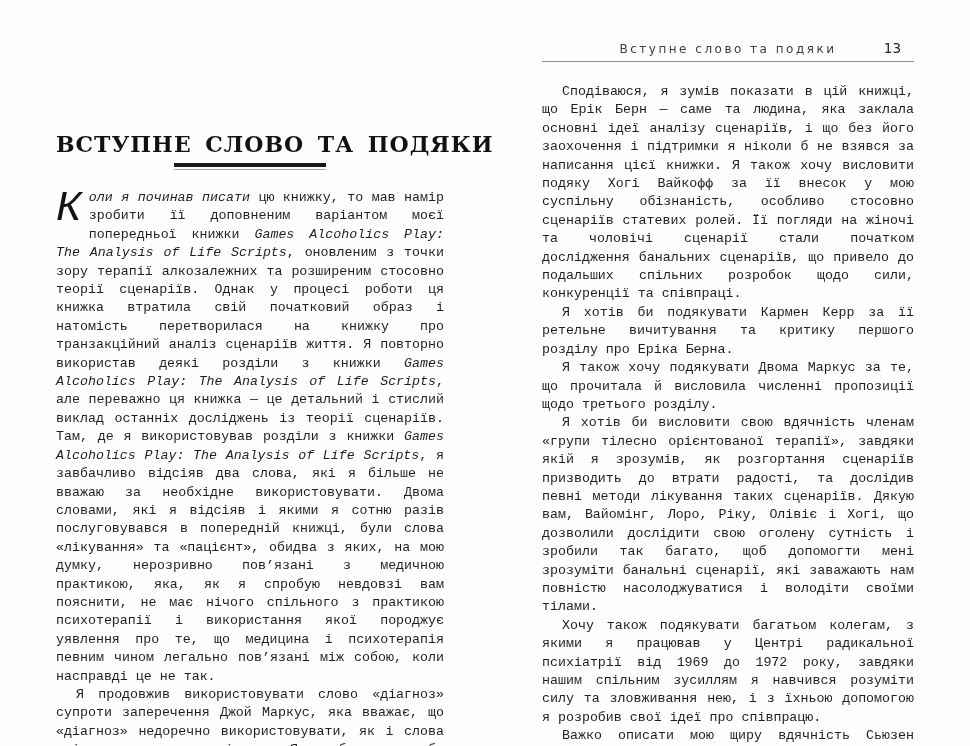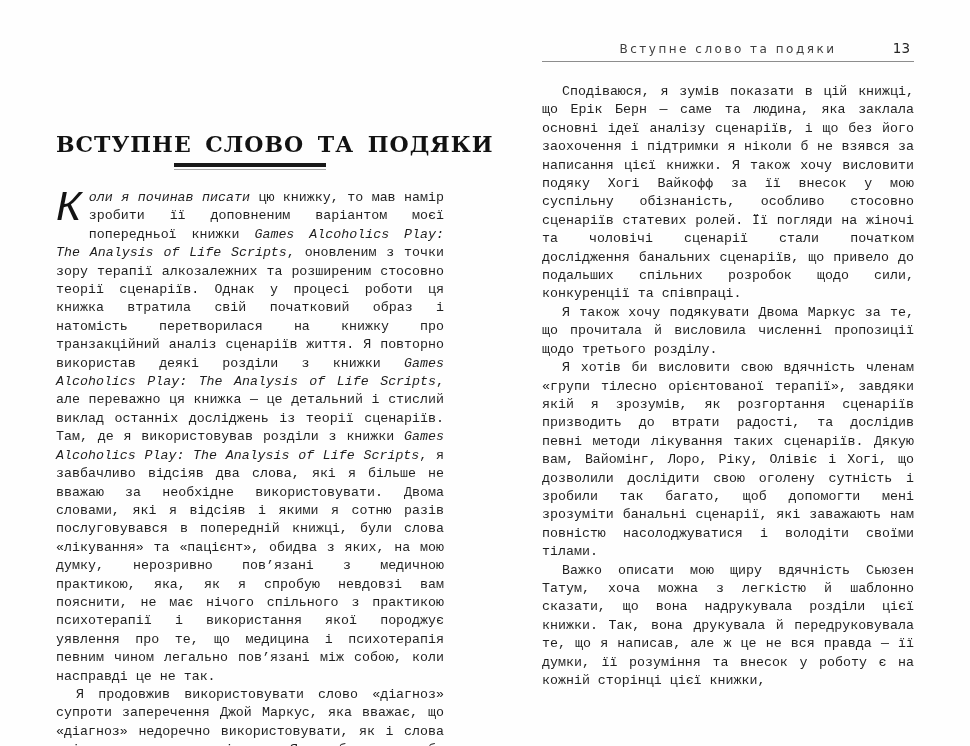--- a/index.html
+++ b/index.html
@@ -47,21 +47,21 @@
     border-bottom: 1px solid #8d8d8d;
     text-align: center;
     font-family: "DejaVu Sans", "Liberation Sans", sans-serif;
     font-size: 12px;
     line-height: 14px;
     letter-spacing: 2.5px;
     color: #3e3e3e;
   }
   .page-number {
     position: absolute;
-    right: 4px;
+    right: 13px;
     top: -1px;
     letter-spacing: 0;
     font-size: 13.5px;
     color: #242424;
   }
 
   
   .body-text {
     font-size: 13.3px;
     line-height: 18.4px;
@@ -100,19 +100,21 @@
   </div>
 
   <div class="page-col right-col">
     <div class="running-header">
       <span>Вступне слово та подяки</span>
       <span class="page-number">13</span>
     </div>
 
     <div class="body-text">
       <p>Сподіваюся, я зумів показати в цій книжці, що Ерік Берн — саме та людина, яка заклала основні ідеї аналізу сценаріїв, і що без його заохочення і підтримки я ніколи б не взявся за написання цієї книжки. Я також хочу висловити подяку Хогі Вайкофф за її внесок у мою суспільну обізнаність, особливо стосовно сценаріїв статевих ролей. Її погляди на жіночі та чоловічі сценарії стали початком дослідження банальних сценаріїв, що привело до подальших спільних розробок щодо сили, конкуренції та співпраці.</p>
+      <p>Я хотів би подякувати Кармен Керр за її ретельне вичитування та критику першого розділу про Еріка Берна.</p>
       <p>Я також хочу подякувати Двома Маркус за те, що прочитала й висловила численні пропозиції щодо третього розділу.</p>
       <p>Я хотів би висловити свою вдячність членам «групи тілесно орієнтованої терапії», завдяки якій я зрозумів, як розгортання сценаріїв призводить до втрати радості, та дослідив певні методи лікування таких сценаріїв. Дякую вам, Вайомінг, Лоро, Ріку, Олівіє і Хогі, що дозволили дослідити свою оголену сутність і зробили так багато, щоб допомогти мені зрозуміти банальні сценарії, які заважають нам повністю насолоджуватися і володіти своїми тілами.</p>
+      <p>Хочу також подякувати багатьом колегам, з якими я працював у Центрі радикальної психіатрії від 1969 до 1972 року, завдяки нашим спільним зусиллям я навчився розуміти силу та зловживання нею, і з їхньою допомогою я розробив свої ідеї про співпрацю.</p>
       <p>Важко описати мою щиру вдячність Сьюзен Татум, хоча можна з легкістю й шаблонно сказати, що вона надрукувала розділи цієї книжки. Так, вона друкувала й передруковувала те, що я написав, але ж це не вся правда — її думки, її розуміння та внесок у роботу є на кожній сторінці цієї книжки,</p>
     </div>
   </div>
 
 </div>
 
 </body></html>

